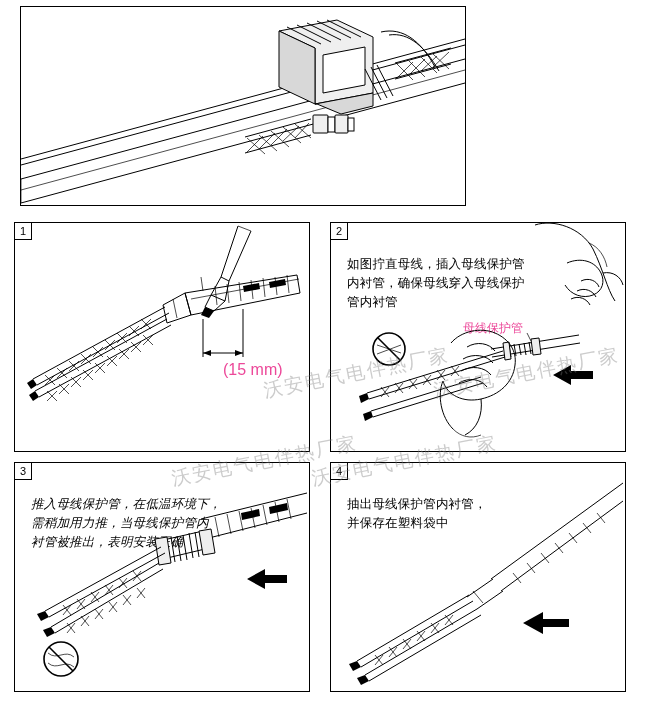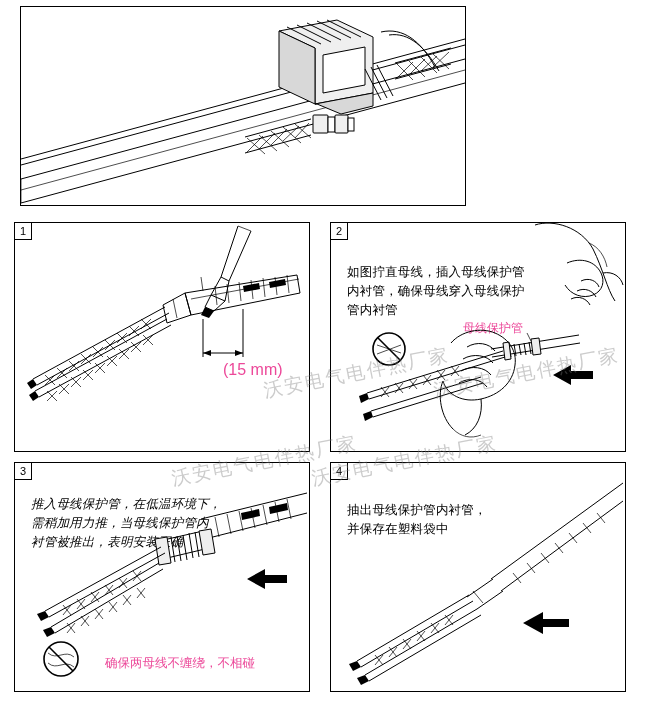--- a/index.html
+++ b/index.html
@@ -61,23 +61,23 @@
   .small-label {
     position: absolute;
     font-size: 11px;
     line-height: 14px;
     color: #ec4899;
     white-space: nowrap;
   }
 
   
   #cap1 { left: 16px; top: 32px; }
-  #cap2 { left: 16px; top: 40px; }
+  #cap2 { left: 16px; top: 32px; }
   #cap3 { left: 16px; top: 32px; font-style: italic; }
-  #cap4 { left: 16px; top: 32px; margin-top: 6px; }
+  #cap4 { left: 16px; top: 32px; }
   #lbl2-tube { left: 132px; top: 98px; font-size: 12px; }
   #lbl3-note { left: 90px;  top: 193px; font-size: 12.5px; }
   #lbl1-dim  { left: 208px; top: 140px; font-size: 16px; }
 
   
   .watermark {
     position: absolute;
     font-size: 19px;
     color: rgba(120,120,120,0.38);
     font-family: "Liberation Serif", serif;
@@ -357,21 +357,20 @@
 
       <path class="ink-thin" d="M196 110 L200 118"></path>
     </svg>
   </div>
 
   <div class="panel" id="panel-3">
     <div class="step-badge">3</div>
     <div class="caption" id="cap3">推入母线保护管，在低温环境下，
 需稍加用力推，当母线保护管内
 衬管被推出，表明安装正确</div>
-    <div class="small-label" id="lbl3-note">确保两母线不缠绕，不相碰</div>
 
     <svg width="294" height="228" viewBox="0 0 294 228" style="position:absolute;left:0;top:0;">
 
       <g>
         <path class="ink" d="M186 56 L292 30"></path>
         <path class="ink" d="M190 76 L292 50"></path>
         <path class="ink-thin" d="M200 54 L204 74"></path>
         <path class="ink-thin" d="M212 51 L216 71"></path>
         <path class="ink-thin" d="M224 48 L228 68"></path>
         <path class="ink-thin" d="M236 45 L240 65"></path>

